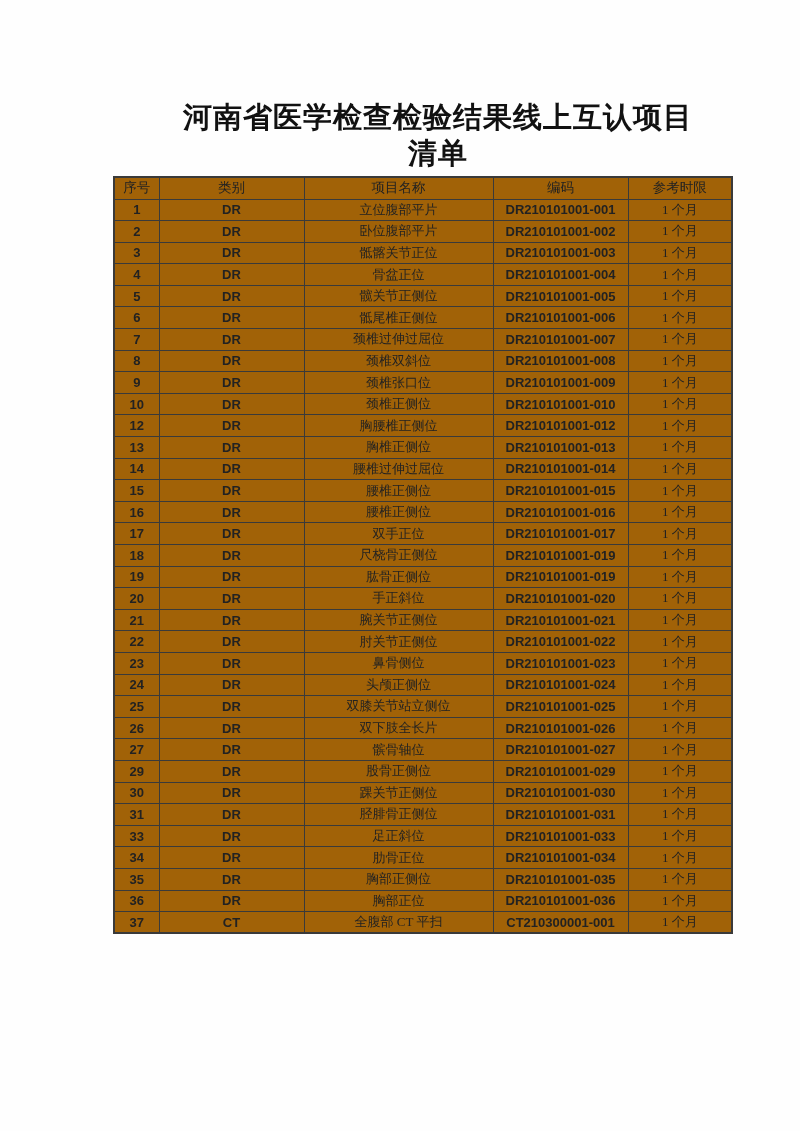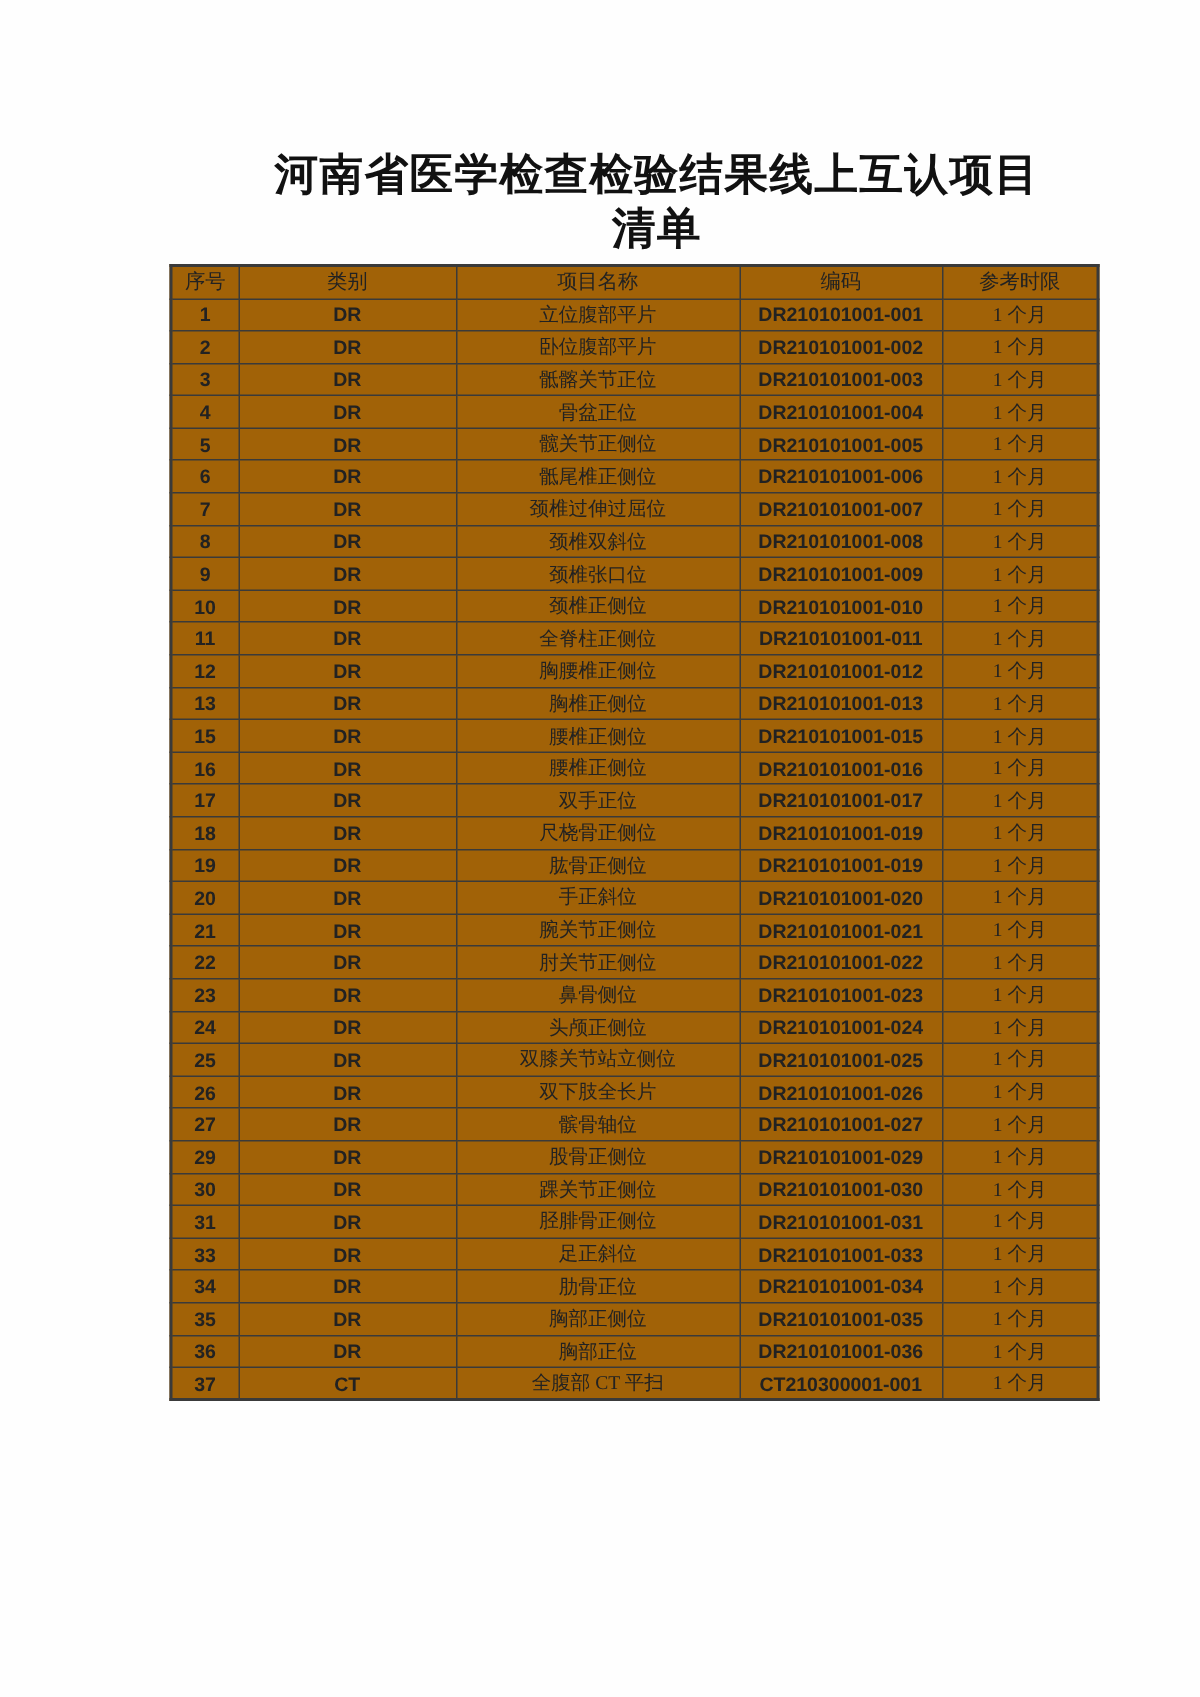--- a/index.html
+++ b/index.html
@@ -175,44 +175,44 @@
     </tr>
 
     <tr>
       <td class="col-index">10</td>
       <td class="col-category">DR</td>
       <td class="col-name">颈椎正侧位</td>
       <td class="col-code">DR210101001-010</td>
       <td class="col-limit">1 个月</td>
     </tr>
 
-    <tr>
-      <td class="col-index">11</td>
-      <td class="col-category">DR</td>
-      <td class="col-name">全脊柱正侧位</td>
-      <td class="col-code">DR210101001-011</td>
-      <td class="col-limit">1 个月</td>
-    </tr>
 
     <tr>
       <td class="col-index">12</td>
       <td class="col-category">DR</td>
       <td class="col-name">胸腰椎正侧位</td>
       <td class="col-code">DR210101001-012</td>
       <td class="col-limit">1 个月</td>
     </tr>
 
     <tr>
       <td class="col-index">13</td>
       <td class="col-category">DR</td>
       <td class="col-name">胸椎正侧位</td>
       <td class="col-code">DR210101001-013</td>
       <td class="col-limit">1 个月</td>
     </tr>
 
+    <tr>
+      <td class="col-index">14</td>
+      <td class="col-category">DR</td>
+      <td class="col-name">腰椎过伸过屈位</td>
+      <td class="col-code">DR210101001-014</td>
+      <td class="col-limit">1 个月</td>
+    </tr>
 
     <tr>
       <td class="col-index">15</td>
       <td class="col-category">DR</td>
       <td class="col-name">腰椎正侧位</td>
       <td class="col-code">DR210101001-015</td>
       <td class="col-limit">1 个月</td>
     </tr>
 
     <tr>

